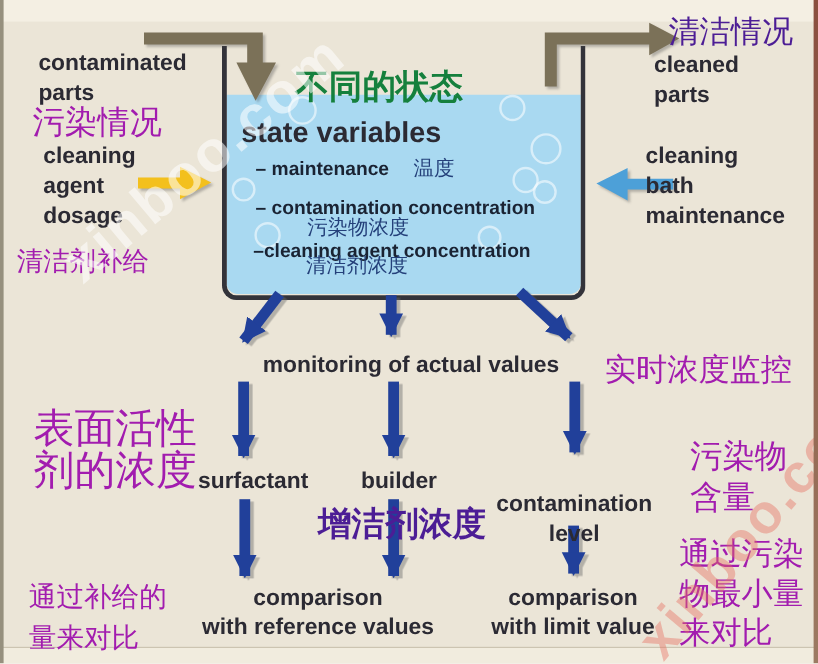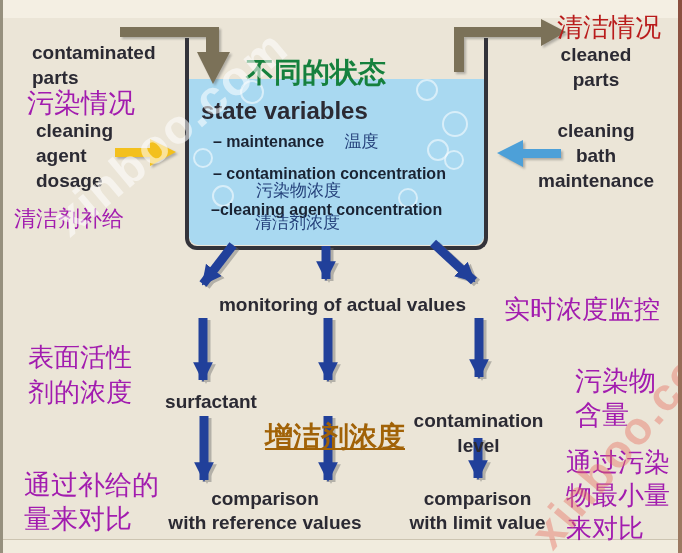--- a/index.html
+++ b/index.html
@@ -13,25 +13,25 @@
   .en {
     font-family:"Liberation Sans", sans-serif;
     font-weight:bold; color:#2b2a33;
     font-size:19px; line-height:25px;
   }
   .en-sm { font-size:16px; line-height:20px; color:#1a2333; font-weight:bold; }
   .zh {
     font-family:"DejaVu Serif", serif;
     color:#a21caf; font-size:26px; line-height:34px;
   }
-  .zh-steel { color:#b91c1c; }
-  .zh-dark  { color:#a16207;text-decoration:underline; }
+  .zh-steel { color:#4c1d95; }
+  .zh-dark  { color:#4c1d95; }
   .zh-in-tank { font-size:17px; line-height:20px; color:#24407a; font-family:"DejaVu Serif", serif; }
   .center { text-align:center; }
-  .right  { text-align:center; }
+  .right  { text-align:left; }
 
   .top-strip    { left:0; top:0; width:682px; height:18px; background:#f4efe3; z-index:0; }
   .bottom-strip { left:0; top:539px; width:682px; height:14px; background:#f1ecde; border-top:1px solid #ccc4b1; z-index:0; }
   .edge-left    { left:0; top:0; width:3px; height:553px; background:#96907e; z-index:4; }
   .edge-right   { left:678px; top:0; width:4px; height:553px;
                   background:linear-gradient(#8a4f3f,#9c7a62); z-index:4; }
 
   .tank-frame {
     left:185px; top:38px; width:295px; height:208px;
     border-left:4px solid #33333a; border-right:4px solid #33333a;
@@ -124,40 +124,41 @@
   <div class="abs en-sm txt" style="left:211px;top:200px;">–cleaning agent concentration</div>
   <div class="abs zh-in-tank txt" style="left:255px;top:212px;">清洁剂浓度</div>
 
   <div class="abs en ml txt" style="left:32px;top:40px;">contaminated
 parts</div>
   <div class="abs zh txt" style="left:27px;top:86px;font-size:27px;">污染情况</div>
   <div class="abs en ml txt" style="left:36px;top:118px;">cleaning
 agent
 dosage</div>
   <div class="abs zh txt" style="left:14px;top:202px;font-size:22px;">清洁剂补给</div>
-  <div class="abs zh ml txt" style="left:28px;top:340px;font-size:26px;line-height:35px;">表面活性
+  <div class="abs zh ml txt" style="left:28px;top:340px;font-size:34px;line-height:35px;">表面活性
 剂的浓度</div>
-  <div class="abs zh ml txt" style="left:24px;top:468px;font-size:27px;line-height:34px;">通过补给的
+  <div class="abs zh ml txt" style="left:24px;top:481px;font-size:23px;line-height:34px;">通过补给的
 量来对比</div>
 
   <div class="abs zh zh-steel txt" style="left:557px;top:10px;">清洁情况</div>
   <div class="abs en ml right txt" style="left:545px;top:42px;width:102px;">cleaned
 parts</div>
   <div class="abs en ml right txt" style="left:538px;top:118px;width:116px;">cleaning
 bath
 maintenance</div>
   <div class="abs zh txt" style="left:504px;top:292px;">实时浓度监控</div>
   <div class="abs zh ml txt" style="left:575px;top:364px;font-size:27px;">污染物
 含量</div>
   <div class="abs zh ml txt" style="left:566px;top:446px;line-height:33px;">通过污染
 物最小量
 来对比</div>
 
   <div class="abs en center txt" style="left:195px;top:292px;width:295px;">monitoring of actual values</div>
   <div class="abs en center txt" style="left:156px;top:389px;width:110px;">surfactant</div>
+  <div class="abs en center txt" style="left:290px;top:389px;width:85px;">builder</div>
   <div class="abs en center ml txt" style="left:406px;top:381px;width:145px;line-height:25px;margin-top:27px;">contamination
 level</div>
   <div class="abs zh zh-dark txt" style="left:265px;top:420px;font-size:28px;font-weight:bold;">增洁剂浓度</div>
   <div class="abs en center ml txt" style="left:130px;top:487px;width:270px;line-height:24px;">comparison
 with reference values</div>
   <div class="abs en center ml txt" style="left:400px;top:487px;width:155px;line-height:24px;">comparison
 with limit value</div>
 
   <div class="abs wm wm-left">xinboo.com</div>
   <div class="abs wm wm-right">xinboo.com</div>

